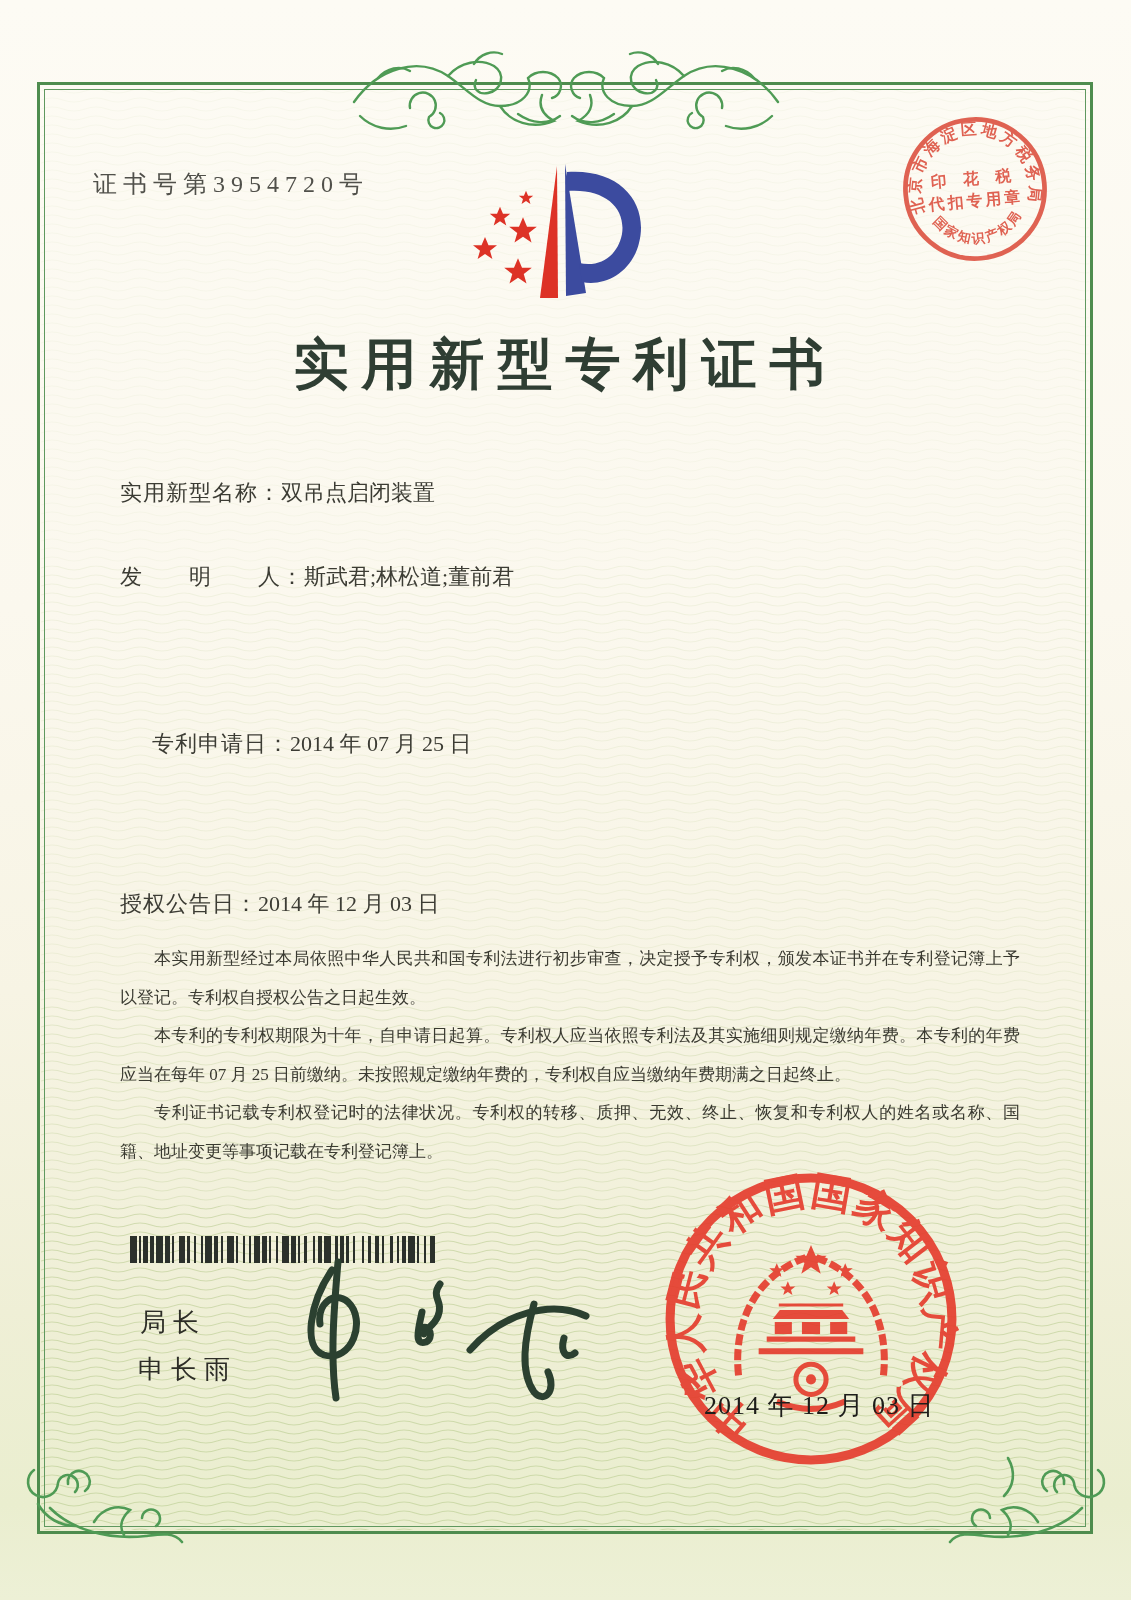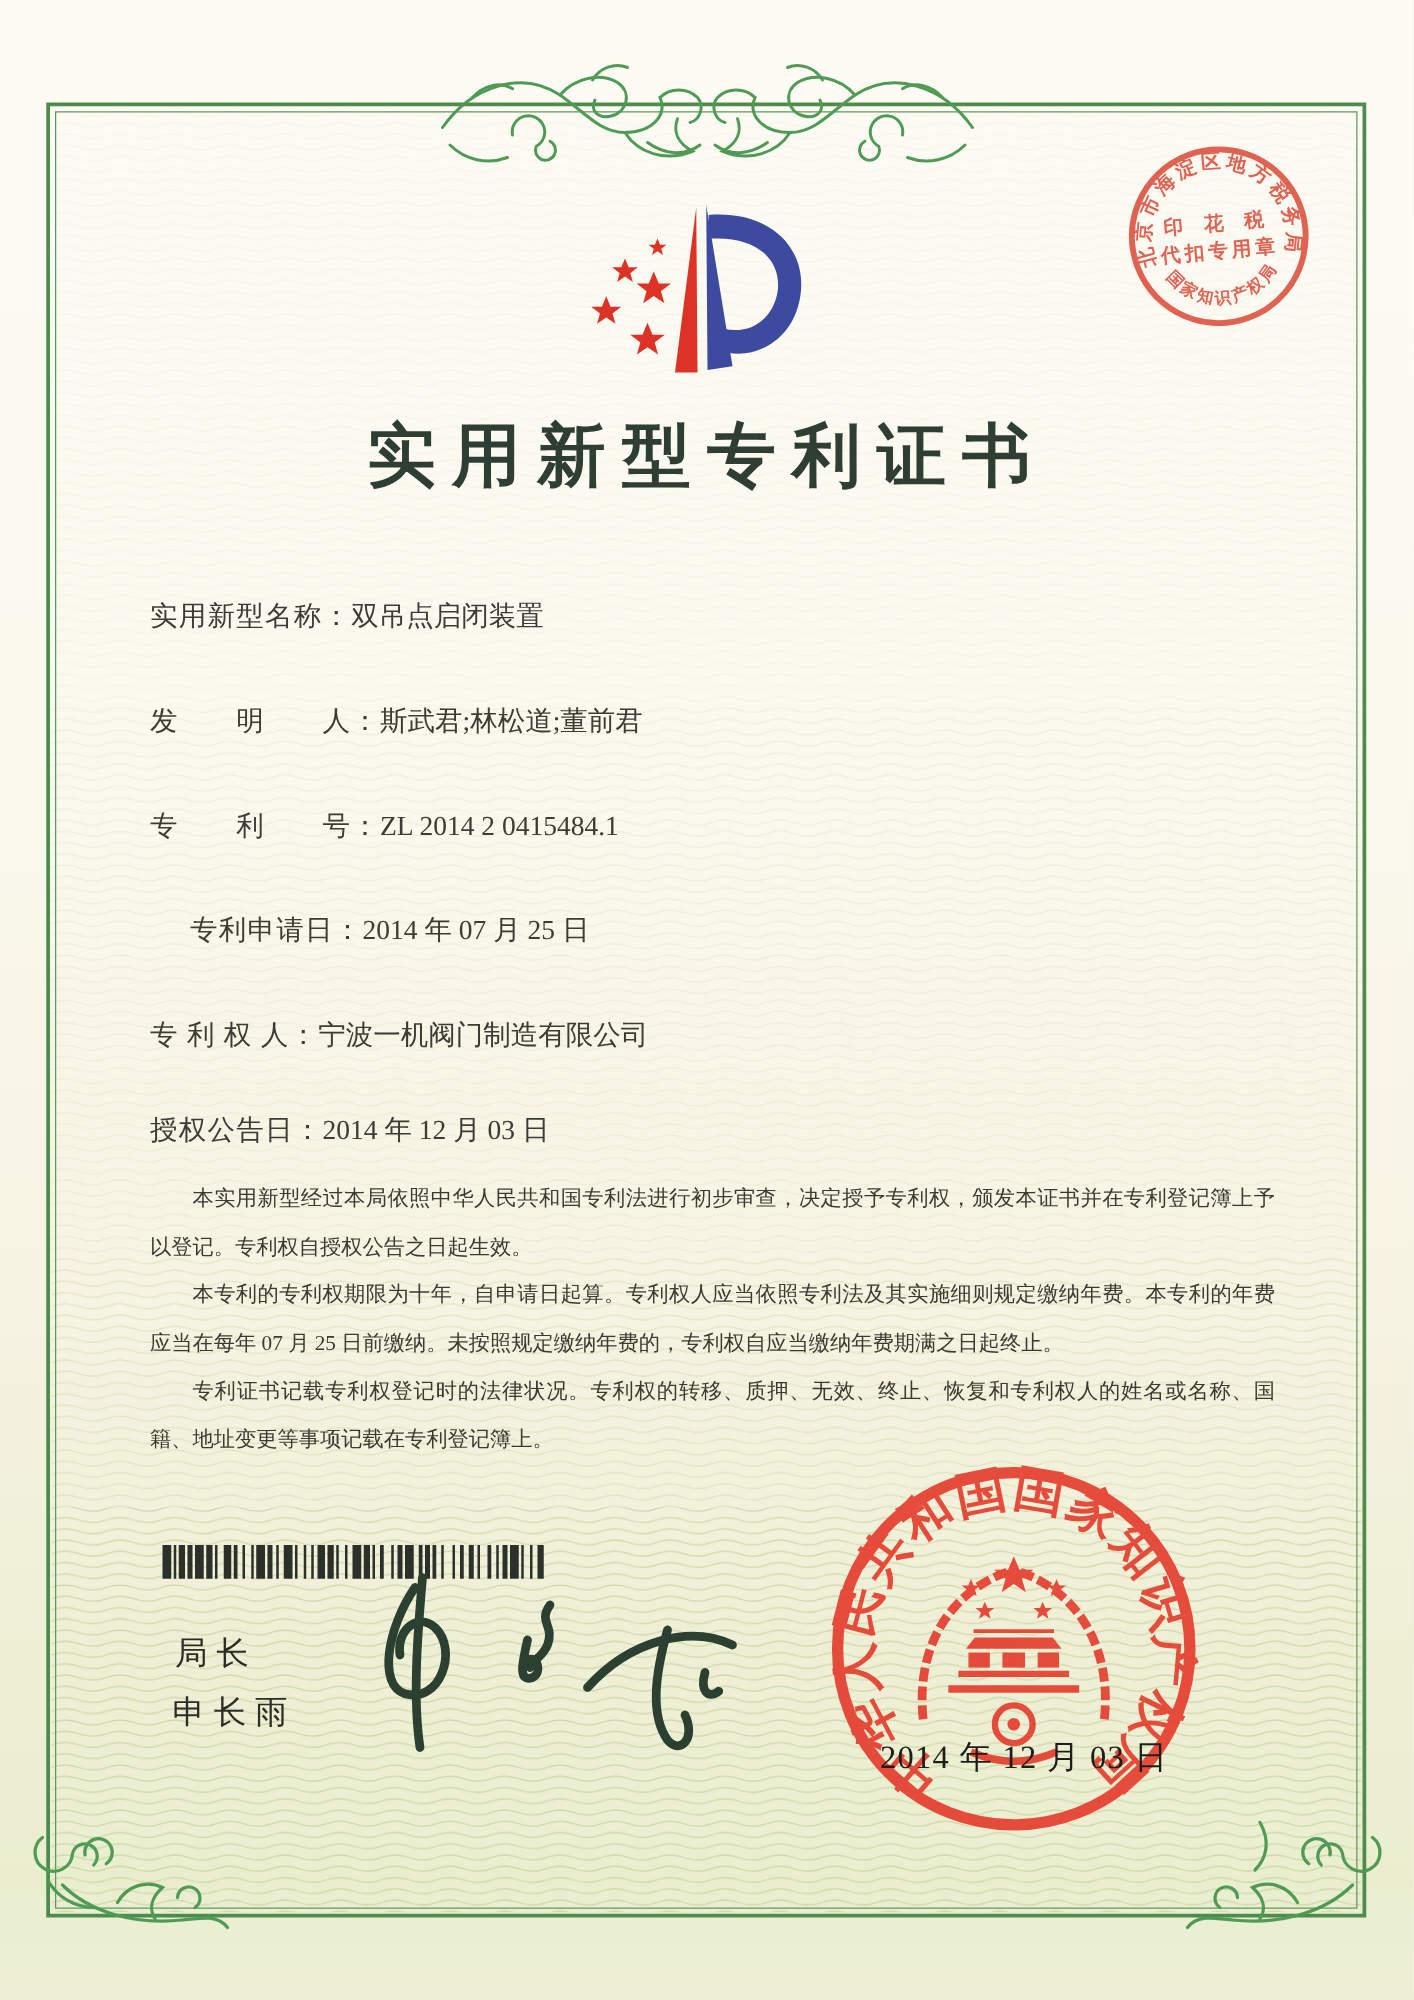--- a/index.html
+++ b/index.html
@@ -88,20 +88,21 @@
     <g fill="none" stroke="#4f9b55" stroke-width="2.6" stroke-linecap="round" transform="translate(160,0) scale(-1,1)">
       <path d="M10,22 a15,15 0 1,0 24,13 a10,10 0 1,1 17,9"></path>
       <path d="M26,60 C48,82 84,92 122,88 C138,86 150,84 158,94"></path>
       <path d="M44,36 a11,11 0 1,1 17,7"></path>
       <path d="M70,74 C78,60 94,56 106,62 C97,70 95,79 100,87"></path>
       <path d="M100,10 C92,24 94,38 104,48"></path>
       <path d="M118,70 a9,9 0 1,1 14,8"></path>
     </g>
   </svg>
 
+  <div class="cert-no">证书号第3954720号</div>
 
   <svg class="logo" width="200" height="162" viewBox="0 0 200 162">
     <g fill="#dd3226">
       <path transform="translate(71,48) scale(0.60)" d="M0,-12 L3.5,-3.7 12,-3.7 5,1.8 7.4,10 0,5 -7.4,10 -5,1.8 -12,-3.7 -3.5,-3.7 Z"></path>
       <path transform="translate(45,67) scale(0.85)" d="M0,-12 L3.5,-3.7 12,-3.7 5,1.8 7.4,10 0,5 -7.4,10 -5,1.8 -12,-3.7 -3.5,-3.7 Z"></path>
       <path transform="translate(68,81) scale(1.15)" d="M0,-12 L3.5,-3.7 12,-3.7 5,1.8 7.4,10 0,5 -7.4,10 -5,1.8 -12,-3.7 -3.5,-3.7 Z"></path>
       <path transform="translate(30,99) scale(1.0)" d="M0,-12 L3.5,-3.7 12,-3.7 5,1.8 7.4,10 0,5 -7.4,10 -5,1.8 -12,-3.7 -3.5,-3.7 Z"></path>
       <path transform="translate(63,122) scale(1.15)" d="M0,-12 L3.5,-3.7 12,-3.7 5,1.8 7.4,10 0,5 -7.4,10 -5,1.8 -12,-3.7 -3.5,-3.7 Z"></path>
     </g>
     <polygon fill="#dd3226" points="102,16 85,148 103,148"></polygon>
@@ -130,28 +131,22 @@
   </svg>
 
   <div class="title">实用新型专利证书</div>
 
   <div class="row" style="top:478px;">
     <span class="lbl">实用新型名称：</span><span>双吊点启闭装置</span>
   </div>
   <div class="row" style="top:562px;">
     <span class="lbl">发　　明　　人：</span><span>斯武君;林松道;董前君</span>
   </div>
-  <div class="row" style="top:646px;">
-    <span class="lbl">专　　利　　号：</span><span>ZL 2014 2 0415484.1</span>
-  </div>
   <div class="row" style="top:729px;margin-left:32px;">
     <span class="lbl">专利申请日：</span><span>2014 年 07 月 25 日</span>
-  </div>
-  <div class="row" style="top:813px;">
-    <span class="lbl">专 利 权 人：</span><span>宁波一机阀门制造有限公司</span>
   </div>
   <div class="row" style="top:889px;">
     <span class="lbl">授权公告日：</span><span>2014 年 12 月 03 日</span>
   </div>
 
   <div class="body-text">
     <p>本实用新型经过本局依照中华人民共和国专利法进行初步审查，决定授予专利权，颁发本证书并在专利登记簿上予以登记。专利权自授权公告之日起生效。</p>
     <p>本专利的专利权期限为十年，自申请日起算。专利权人应当依照专利法及其实施细则规定缴纳年费。本专利的年费应当在每年 07 月 25 日前缴纳。未按照规定缴纳年费的，专利权自应当缴纳年费期满之日起终止。</p>
     <p>专利证书记载专利权登记时的法律状况。专利权的转移、质押、无效、终止、恢复和专利权人的姓名或名称、国籍、地址变更等事项记载在专利登记簿上。</p>
   </div>

